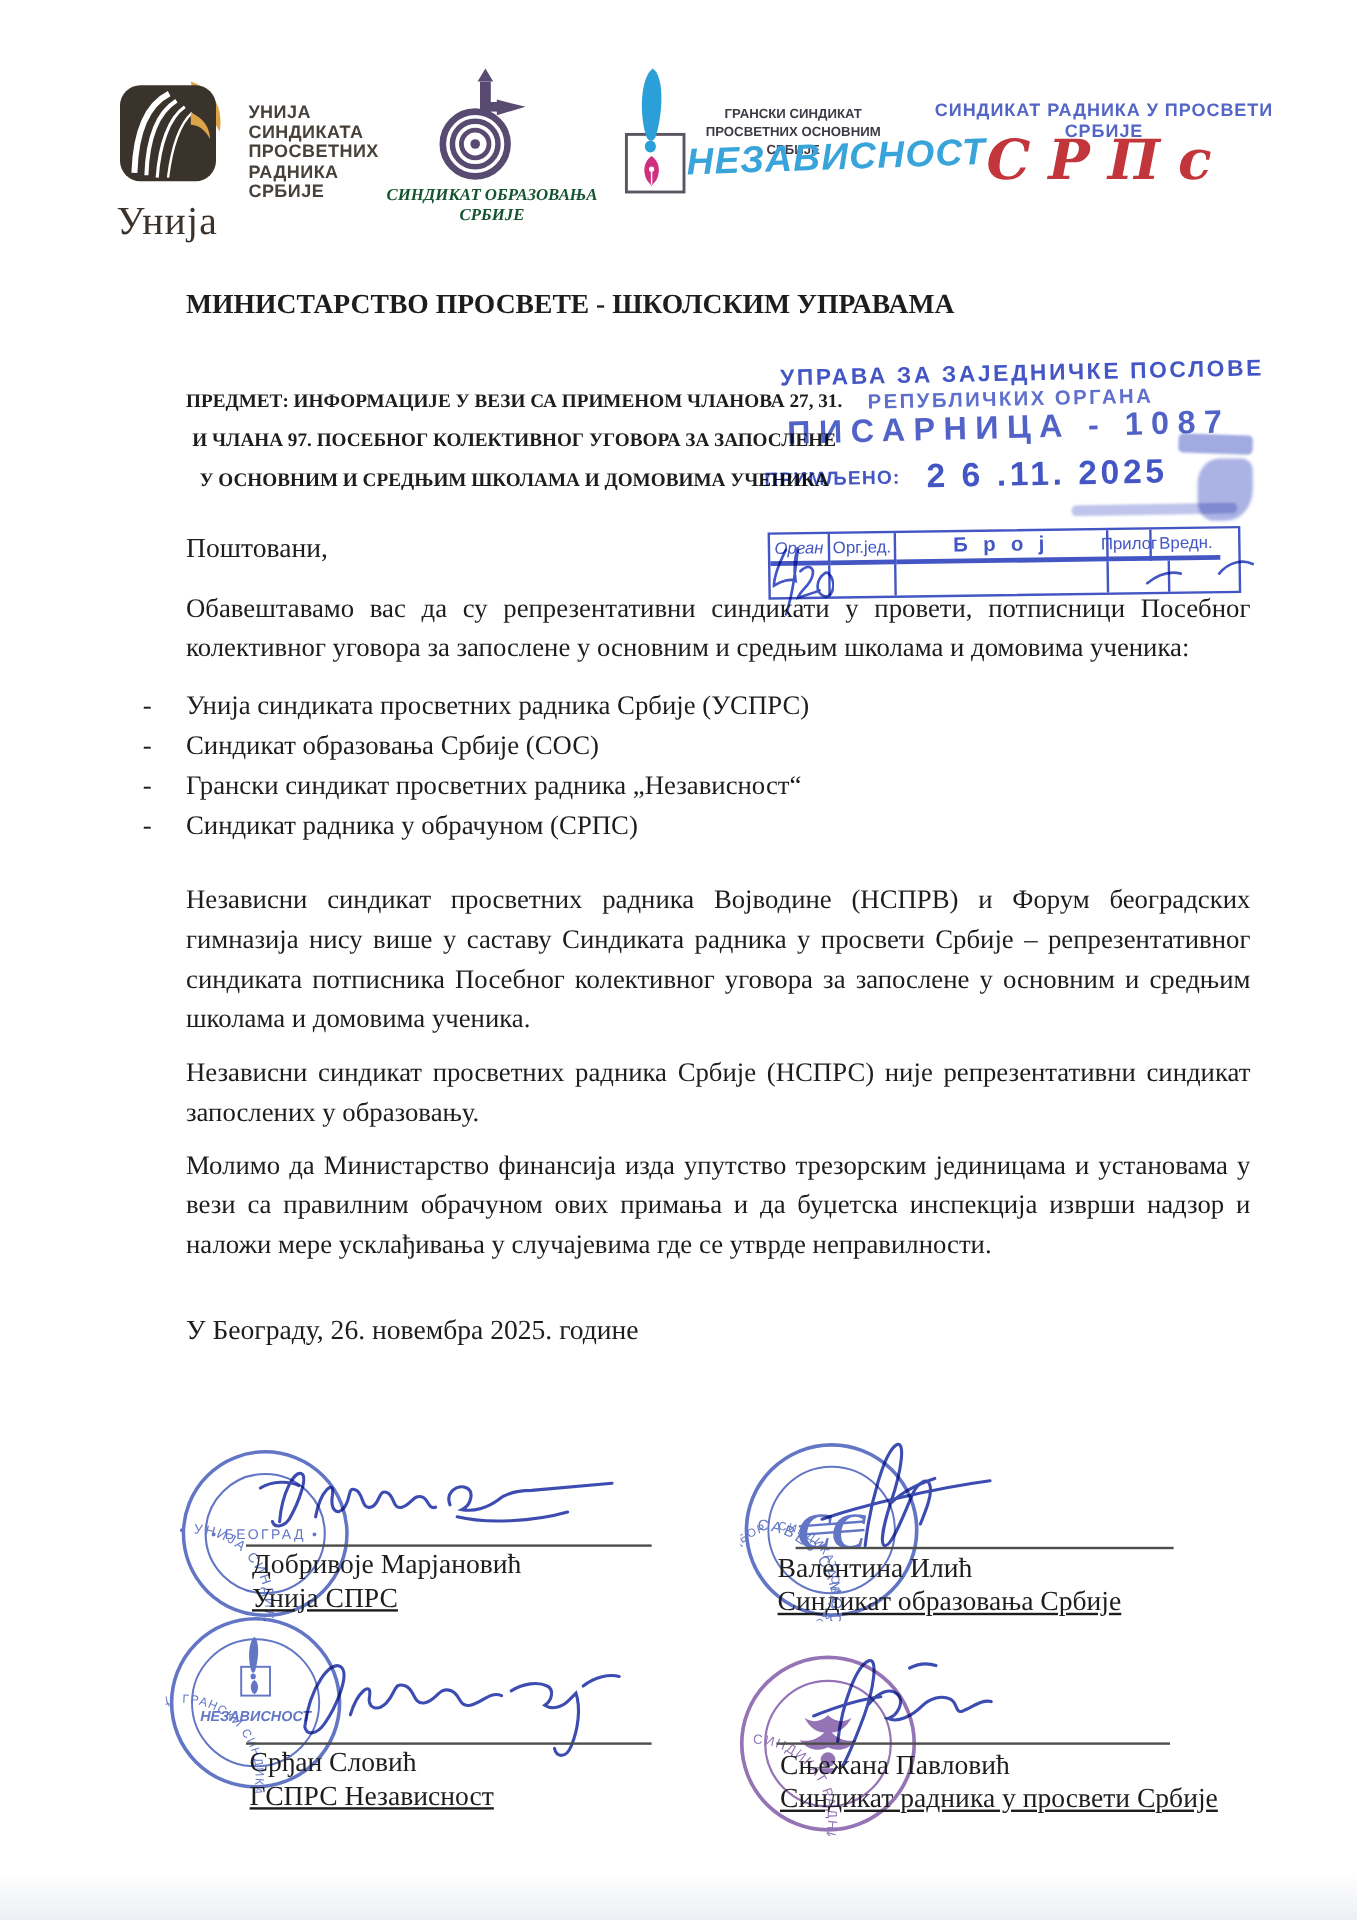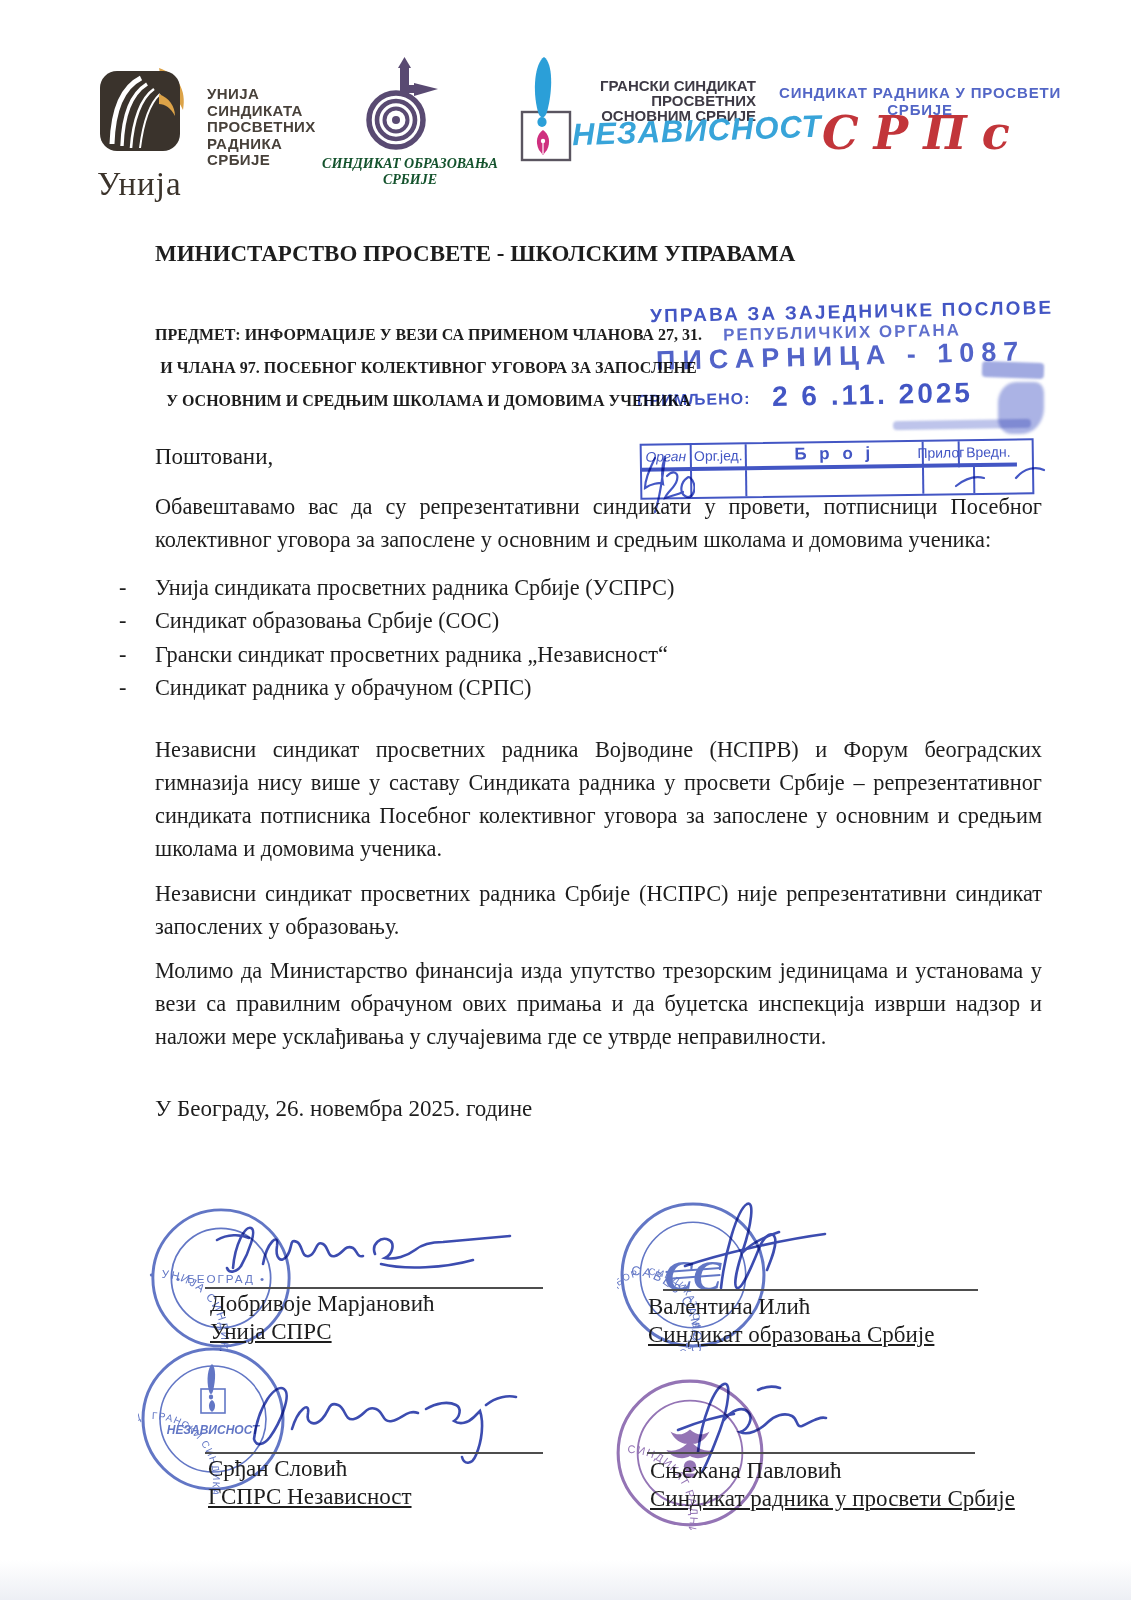--- a/index.html
+++ b/index.html
@@ -6,22 +6,22 @@
   .page{position:relative;width:1131px;height:1600px;background:#ffffff;overflow:hidden;
         font-family:"Liberation Serif", serif;color:#1d1d1d;}
   .abs{position:absolute;}
 
   
   .unija-word{font-size:33px;color:#3b332b;letter-spacing:1px;}
   .unija-lines{font-family:"Liberation Sans",sans-serif;font-weight:bold;font-size:15px;
                line-height:16.5px;color:#48413a;letter-spacing:.4px;}
   .sos-caption{font-style:italic;font-weight:bold;font-size:14px;line-height:16px;
                color:#14532d;text-align:center;}
-  .nez-top{font-family:"Liberation Sans",sans-serif;font-weight:bold;font-size:15px;
-           line-height:15px;color:#3e3a45;text-align:right;}
+  .nez-top{font-family:"Liberation Sans",sans-serif;font-weight:bold;font-size:11px;
+           line-height:15px;color:#3e3a45;text-align:center;margin-top:10px;}
   .nez-brand{font-family:"Liberation Sans",sans-serif;font-weight:bold;font-style:italic;
              font-size:31px;color:#38a4d9;transform:rotate(-2deg);letter-spacing:1px;}
   .srps-top{font-family:"Liberation Sans",sans-serif;font-weight:bold;font-size:15px;
             line-height:17px;color:#5366c6;text-align:center;letter-spacing:.8px;}
   .srps-brand{font-family:"DejaVu Serif",serif;font-style:italic;font-weight:bold;
               font-size:46px;color:#c2353a;letter-spacing:15px;}
 
   
   .recipients{font-weight:bold;font-size:23px;line-height:33px;}
   .subject{font-weight:bold;font-size:16px;line-height:33px;text-align:center;}

